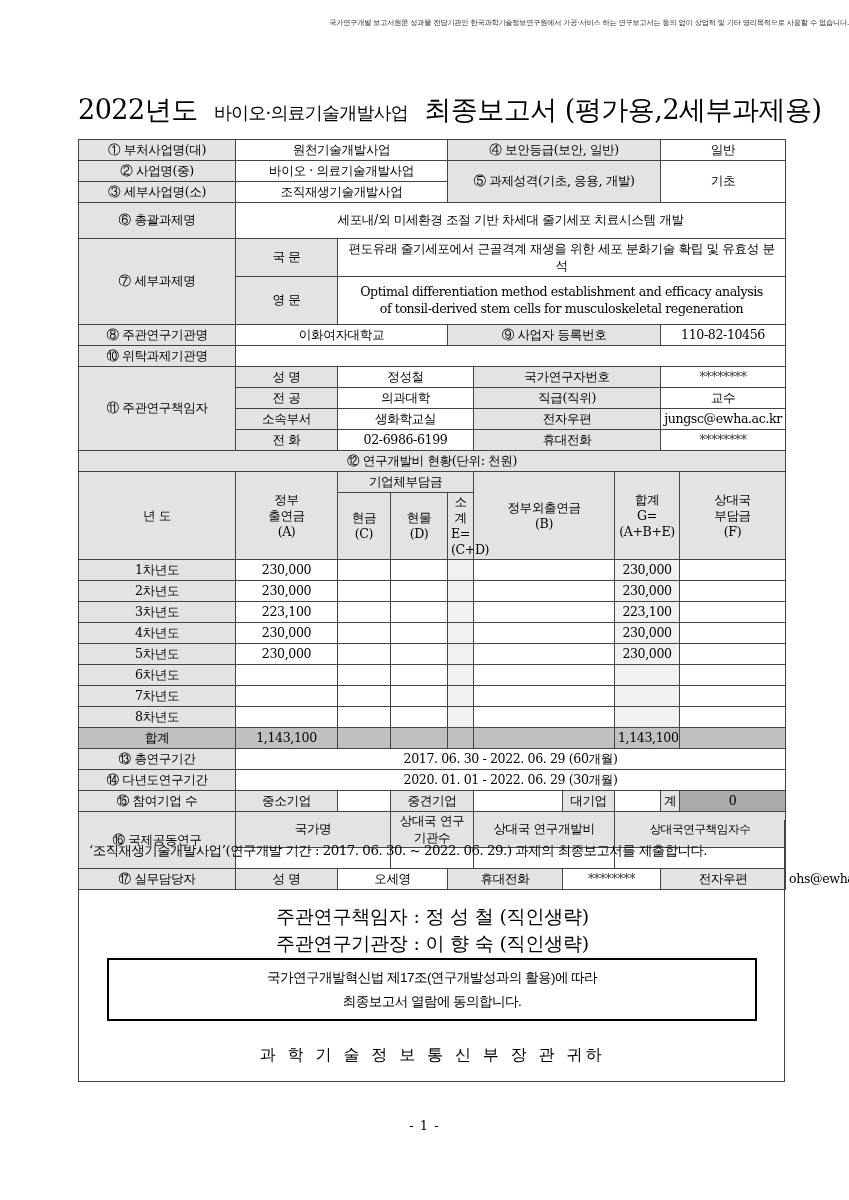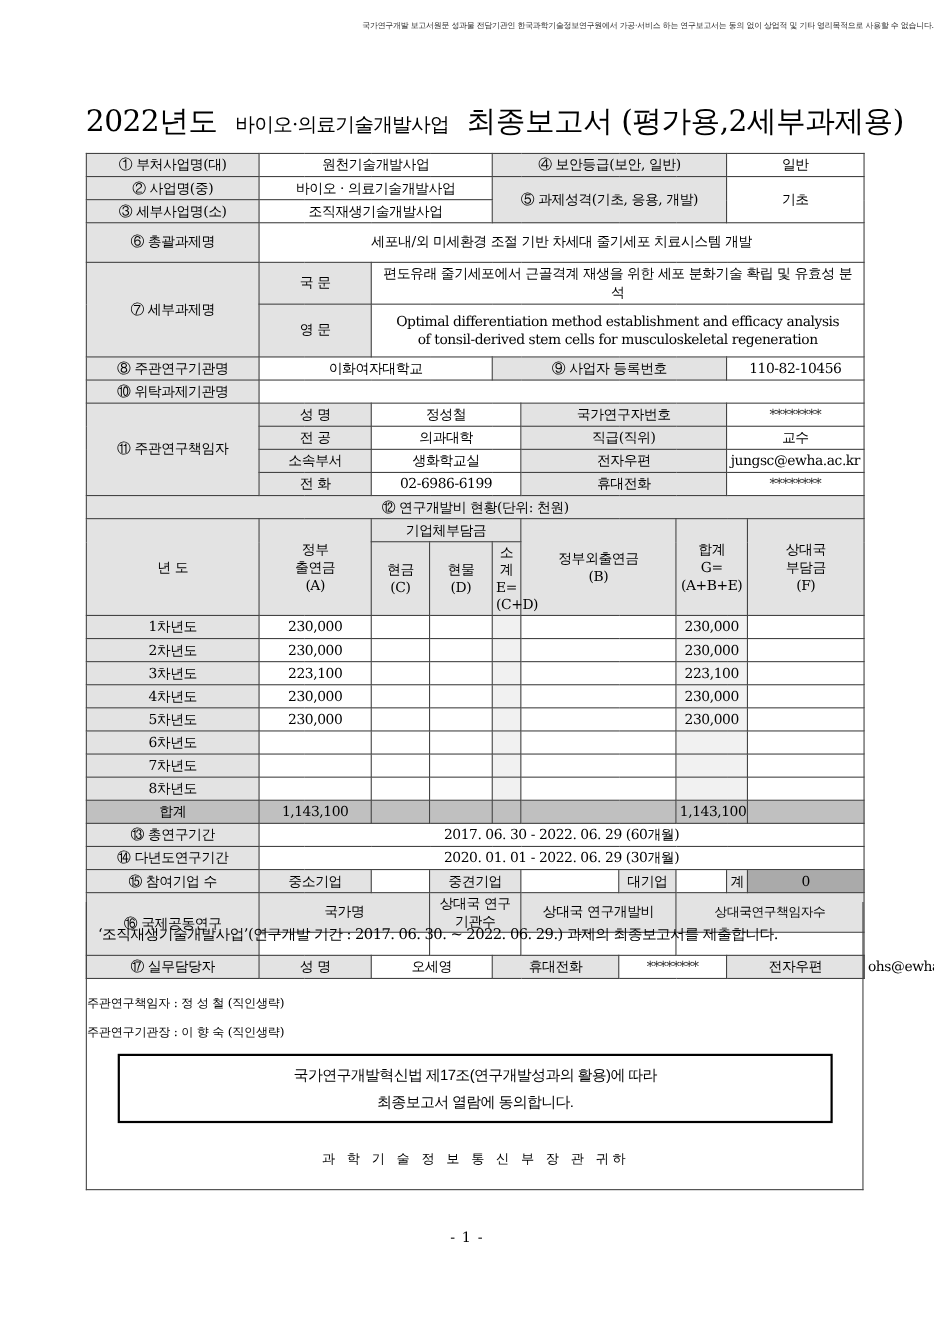--- a/index.html
+++ b/index.html
@@ -95,22 +95,22 @@
     left: 10px;
     width: 688px;
     font-size: 13.4px;
     line-height: 1.95;
     letter-spacing: -0.5px;
     text-align: left;
   }
   .sig {
     position: absolute;
     left: 0; width: 707px;
-    text-align: left;
-    font-size: 11px;
+    text-align: center;
+    font-size: 19px;
     letter-spacing: -0.2px;
   }
   .sig1 { top: 84px; }
   .sig2 { top: 111px; }
   .consent {
     position: absolute;
     left: 28px;
     top: 138px;
     width: 650px;
     height: 63px;
@@ -124,21 +124,21 @@
   .consent div {
     font-size: 13.6px;
     line-height: 1.75;
     letter-spacing: -0.6px;
   }
   .addressee {
     position: absolute;
     left: 0; width: 707px;
     top: 225px;
     text-align: center;
-    font-size: 12px;
+    font-size: 16px;
     letter-spacing: 3.4px;
   }
 
   .pageno {
     position: absolute;
     left: 0; width: 849px;
     top: 1118px;
     text-align: center;
     font-size: 13px;
     font-family: "DejaVu Serif", "Liberation Serif", serif;

